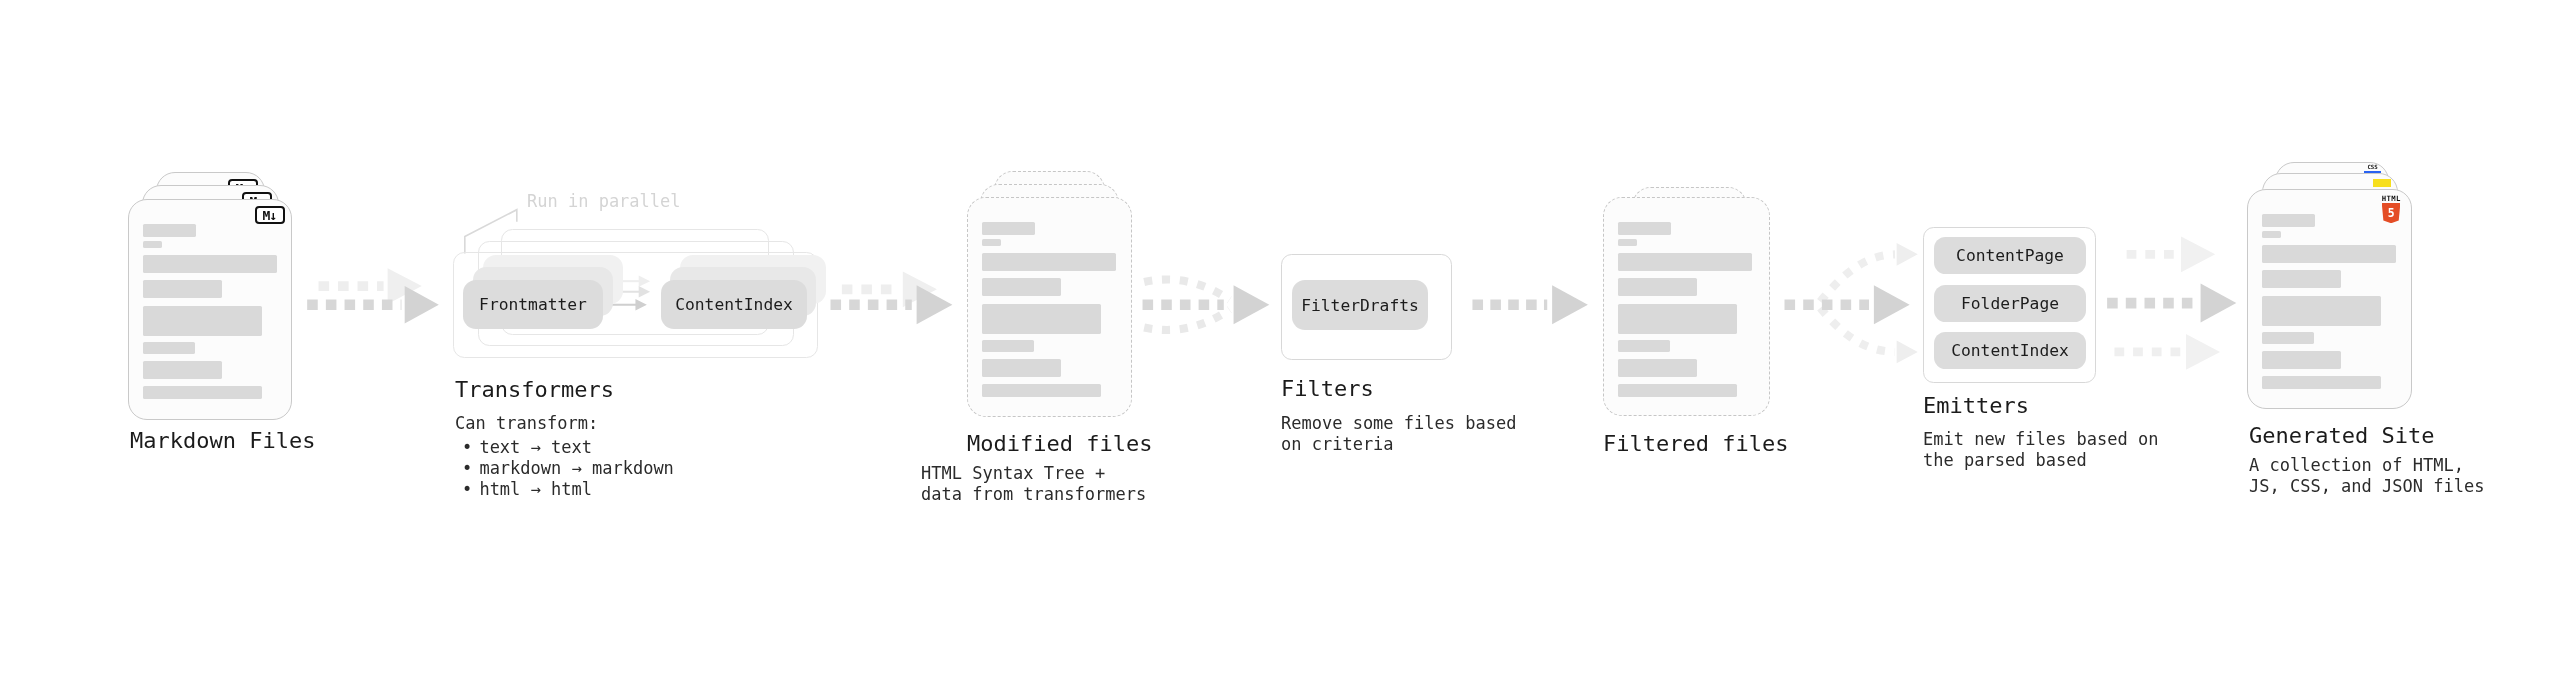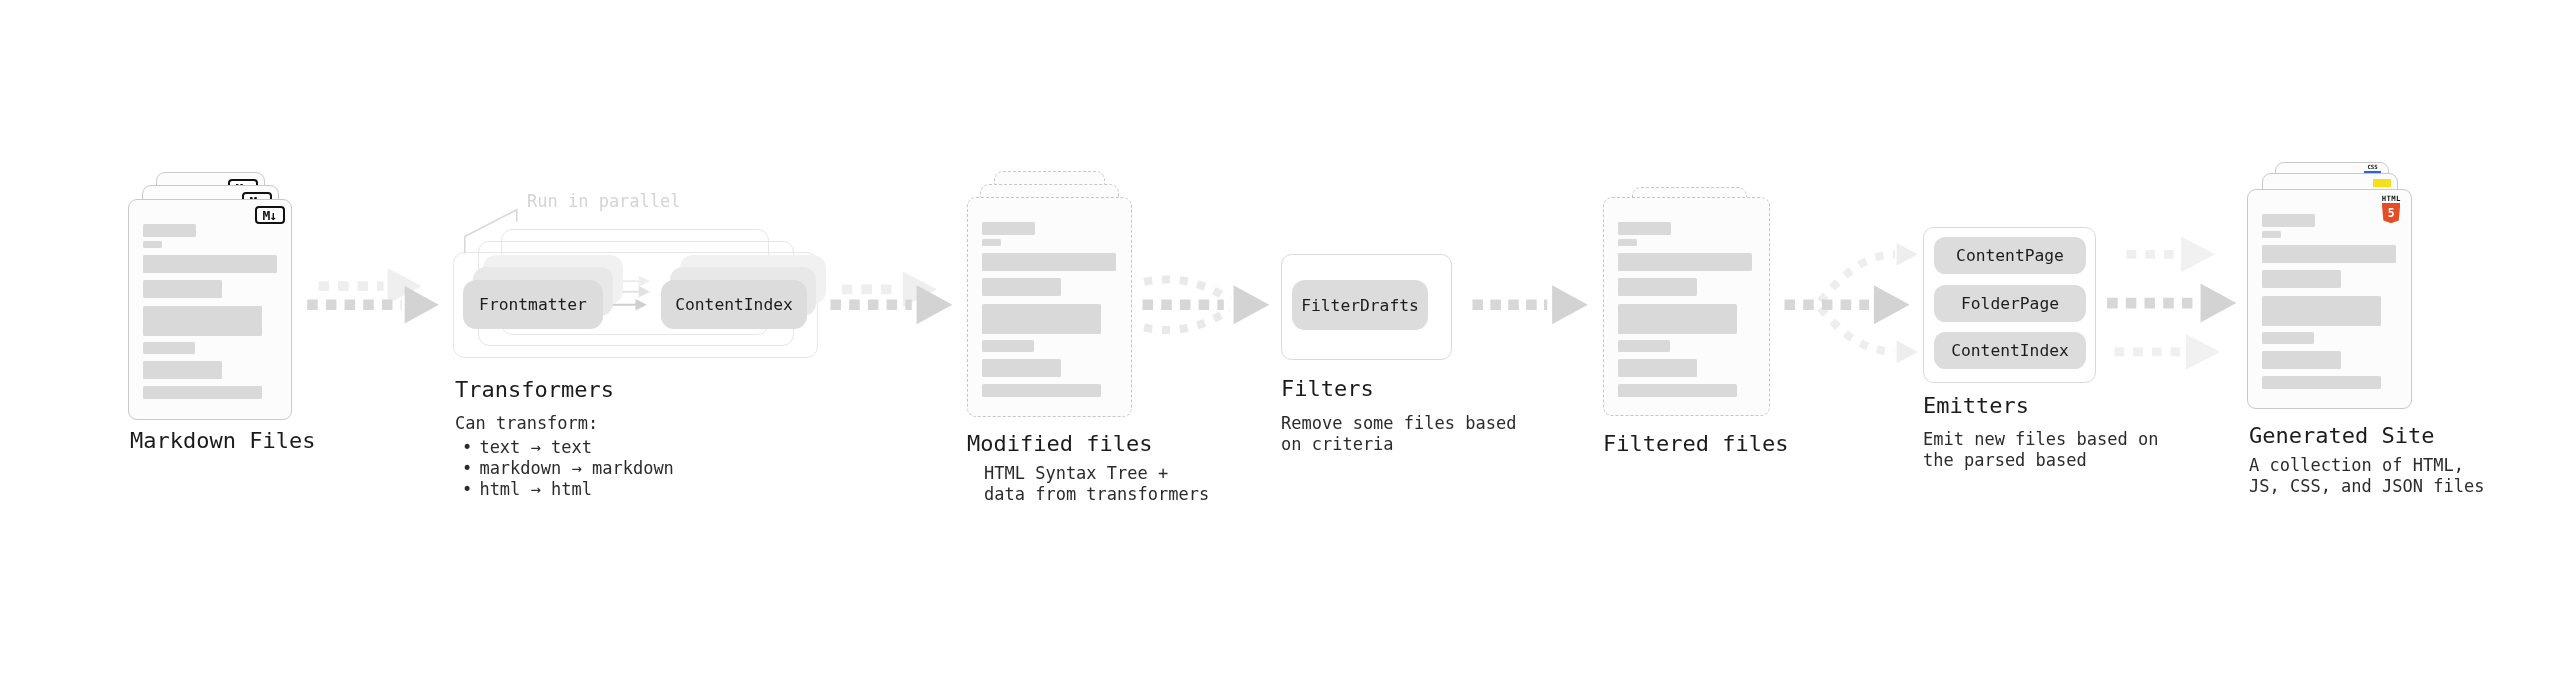--- a/index.html
+++ b/index.html
@@ -2,21 +2,21 @@
 <html style="font-size:13px"><head>
 <meta charset="utf-8">
 <style>
   html,body{margin:0;padding:0;background:#ffffff;}
   .stage{
     position:relative;width:2576px;height:681px;background:#ffffff;overflow:hidden;
     font-family:"DejaVu Sans Mono","Liberation Mono",monospace;color:#1b1b1b;
   }
   
   .filecard{
-    position:absolute;background:#fcfcfc;border:1.6px solid #c9c9c9;border-radius:9px;
+    position:absolute;background:#fcfcfc;border:1.6px solid #c9c9c9;border-radius:19px;
     box-sizing:border-box;
   }
   .filecard.dashed{border:1.6px dashed #c6c6c6;}
   .bars{position:absolute;left:14px;top:24.4px;right:14px;bottom:19.5px;}
   .bars div{background:#d9d9d9;border-radius:1.6px;margin-bottom:0;}
   
   .md-badge{
     position:absolute;top:5.7px;right:6.5px;width:30px;height:18.7px;background:#ffffff;
     border:2px solid #111111;border-radius:4.1px;display:flex;align-items:center;justify-content:center;
     font-weight:bold;font-size:13px;color:#111111;letter-spacing:-0.8px;box-sizing:border-box;
@@ -180,21 +180,21 @@
           <div style="width: 18.7px; height: 7.3px; margin-bottom: 7.3px;"></div>
           <div style="width: 134px; height: 18px; margin-bottom: 6.5px;"></div>
           <div style="width: 79px; height: 18px; margin-bottom: 8.1px;"></div>
           <div style="width: 119px; height: 30px; margin-bottom: 5.7px;"></div>
           <div style="width: 52px; height: 12.2px; margin-bottom: 7.3px;"></div>
           <div style="width: 79px; height: 18px; margin-bottom: 7.3px;"></div>
           <div style="width: 119px; height: 12.2px; margin-bottom: 0px;"></div>
         </div>
     </div>
     <div class="title" style="left:967px;top:431px;">Modified files</div>
-    <div class="desc" style="left:984px;top:463px;">HTML Syntax Tree +
+    <div class="desc" style="left:921px;top:463px;">HTML Syntax Tree +
 data from transformers</div>
   </section>
 
   <section>
     <div class="node-box z1" style="left:1281px;top:254px;width:171px;height:106px;"></div>
     <div class="pill z2" style="left:1292px;top:280px;width:136px;height:50px;">FilterDrafts</div>
     <div class="title" style="left:1281px;top:376px;">Filters</div>
     <div class="desc" style="left:1281px;top:413px;">Remove some files based
 on criteria</div>
   </section>

